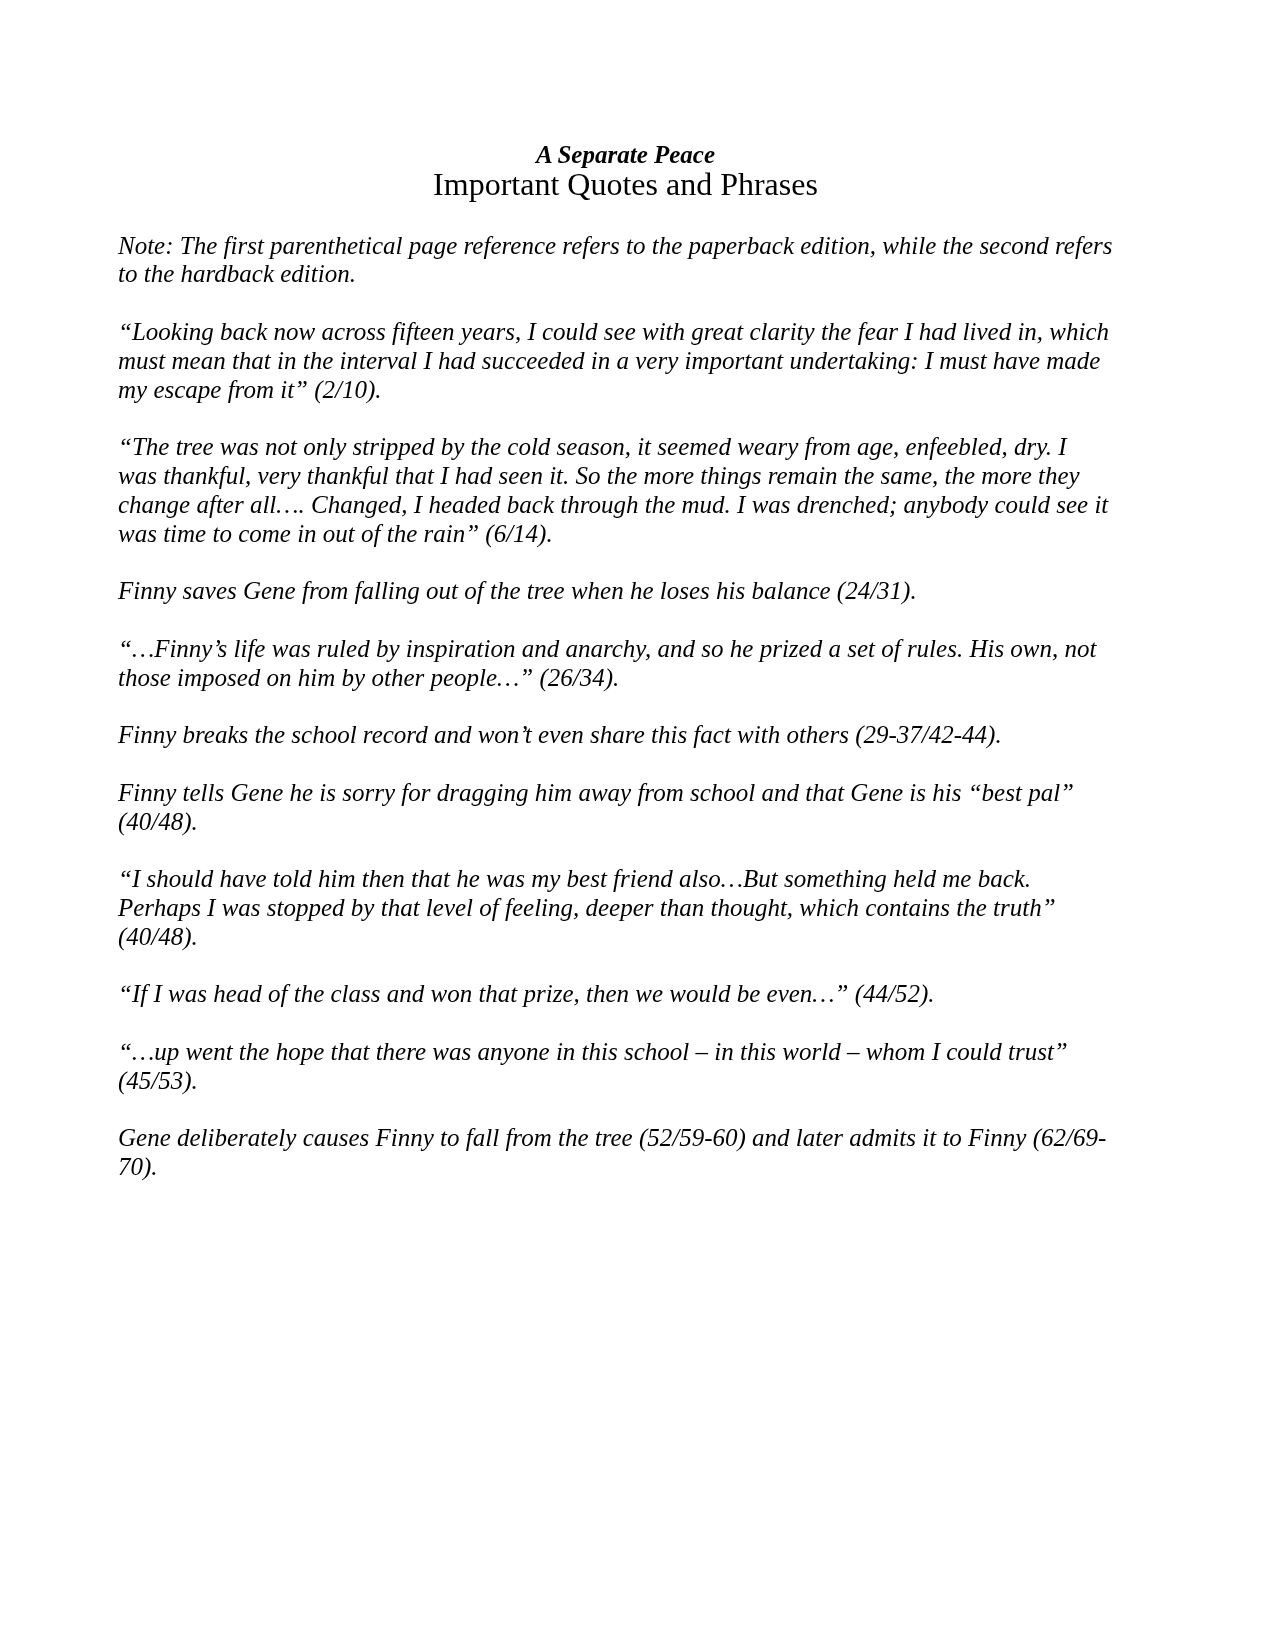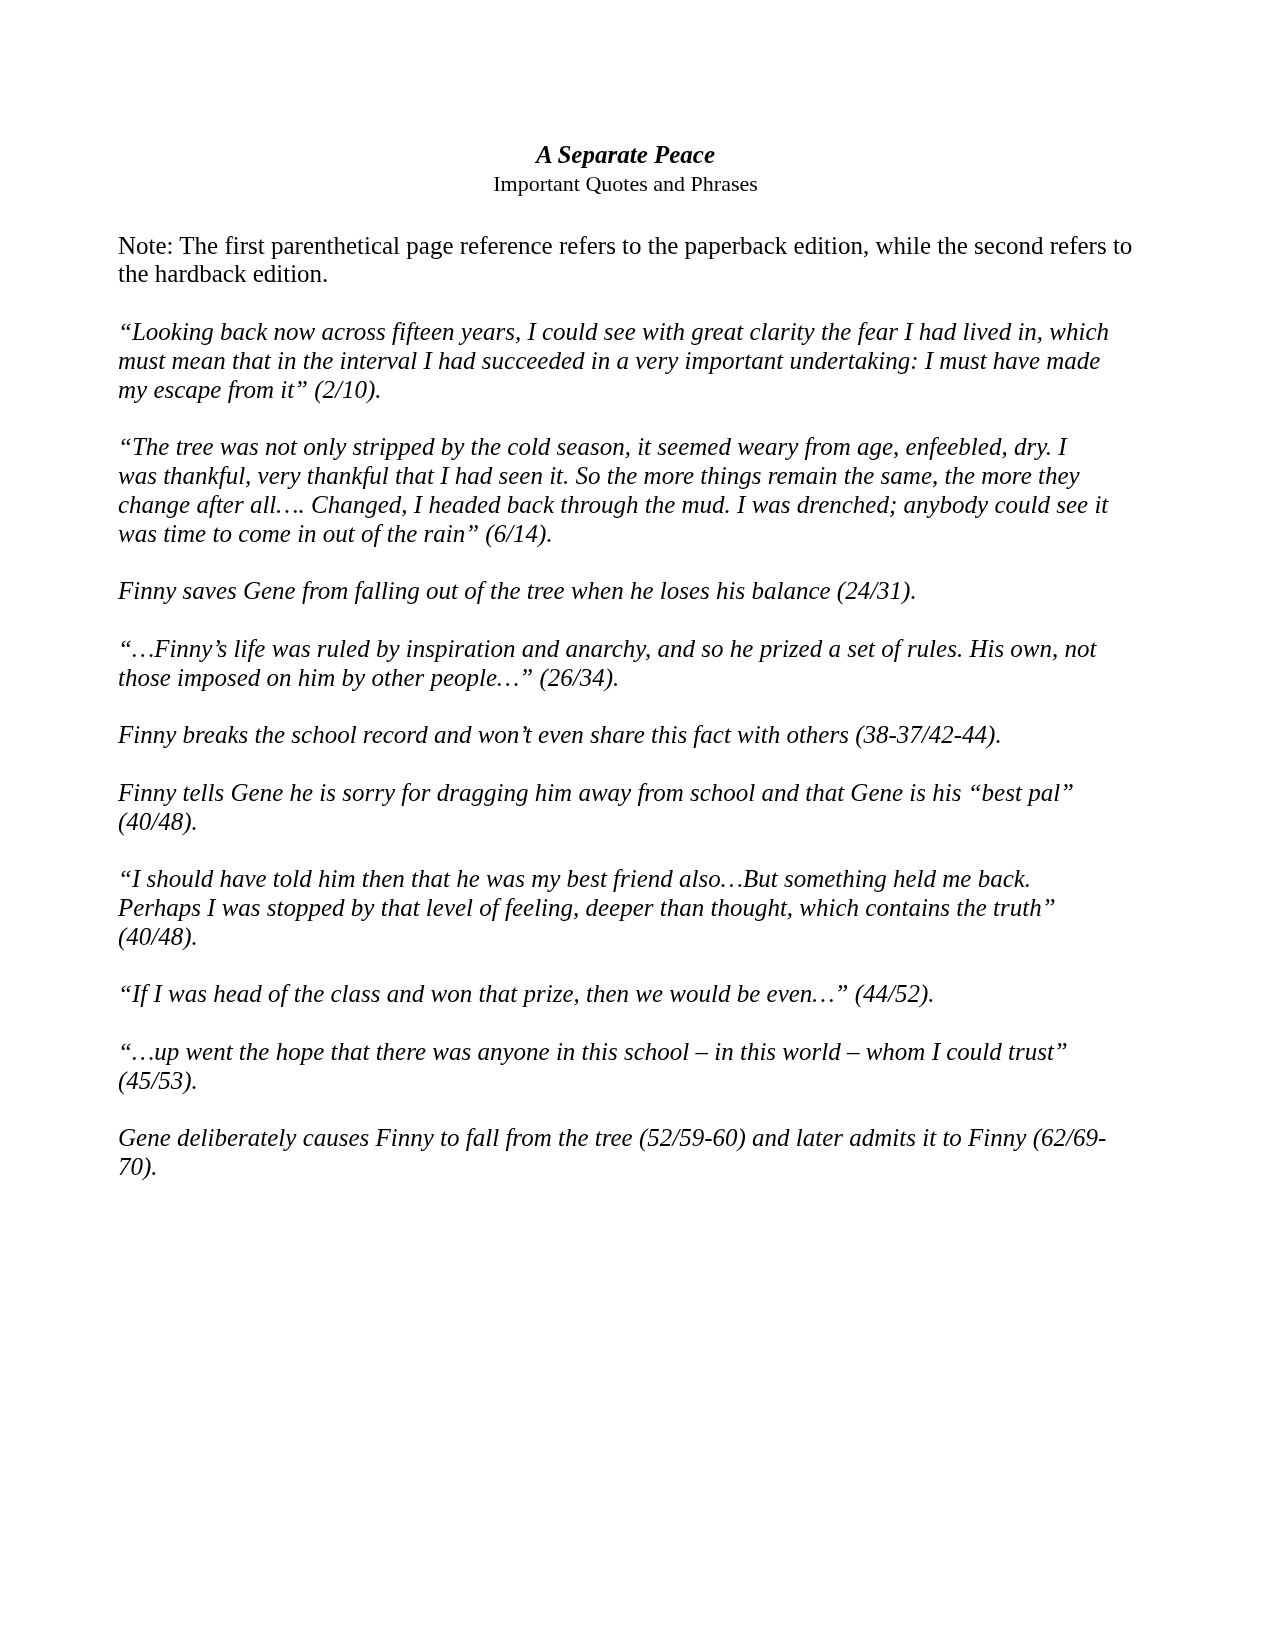--- a/index.html
+++ b/index.html
@@ -25,24 +25,25 @@
     margin-bottom: 33px;
   }
   .doc-title {
     font-weight: bold;
     font-style: italic;
     font-size: 25px;
     margin: 0;
   }
   .doc-subtitle {
     font-weight: normal;
-    font-size: 22px;
+    font-size: 32px;
     margin: 0;
   }
   .note {
+    font-style: italic;
     margin: 0 0 28.8px 0;
   }
   p.para {
     margin: 0 0 28.8px 0;
     max-width: 992px;
     font-style: italic;
   }
 </style>
 </head>
 <body>
@@ -52,19 +53,19 @@
     <h1 class="doc-title">A Separate Peace</h1>
     <h2 class="doc-subtitle">Important Quotes and Phrases</h2>
   </div>
 
   <p class="note">Note: The first parenthetical page reference refers to the paperback edition, while the second refers to the hardback edition.</p>
 
   <p class="para">“Looking back now across fifteen years, I could see with great clarity the fear I had lived in, which must mean that in the interval I had succeeded in a very important undertaking: I must have made my escape from it” (2/10).</p>
   <p class="para">“The tree was not only stripped by the cold season, it seemed weary from age, enfeebled, dry. I was thankful, very thankful that I had seen it. So the more things remain the same, the more they change after all…. Changed, I headed back through the mud. I was drenched; anybody could see it was time to come in out of the rain” (6/14).</p>
   <p class="para">Finny saves Gene from falling out of the tree when he loses his balance (24/31).</p>
   <p class="para">“…Finny’s life was ruled by inspiration and anarchy, and so he prized a set of rules. His own, not those imposed on him by other people…” (26/34).</p>
-  <p class="para">Finny breaks the school record and won’t even share this fact with others (38-37/42-44).</p>
+  <p class="para">Finny breaks the school record and won’t even share this fact with others (29-37/42-44).</p>
   <p class="para">Finny tells Gene he is sorry for dragging him away from school and that Gene is his “best pal” (40/48).</p>
   <p class="para">“I should have told him then that he was my best friend also…But something held me back. Perhaps I was stopped by that level of feeling, deeper than thought, which contains the truth” (40/48).</p>
   <p class="para">“If I was head of the class and won that prize, then we would be even…” (44/52).</p>
   <p class="para">“…up went the hope that there was anyone in this school – in this world – whom I could trust” (45/53).</p>
   <p class="para">Gene deliberately causes Finny to fall from the tree (52/59-60) and later admits it to Finny (62/69-70).</p>
 </div>
 
 </body></html>

